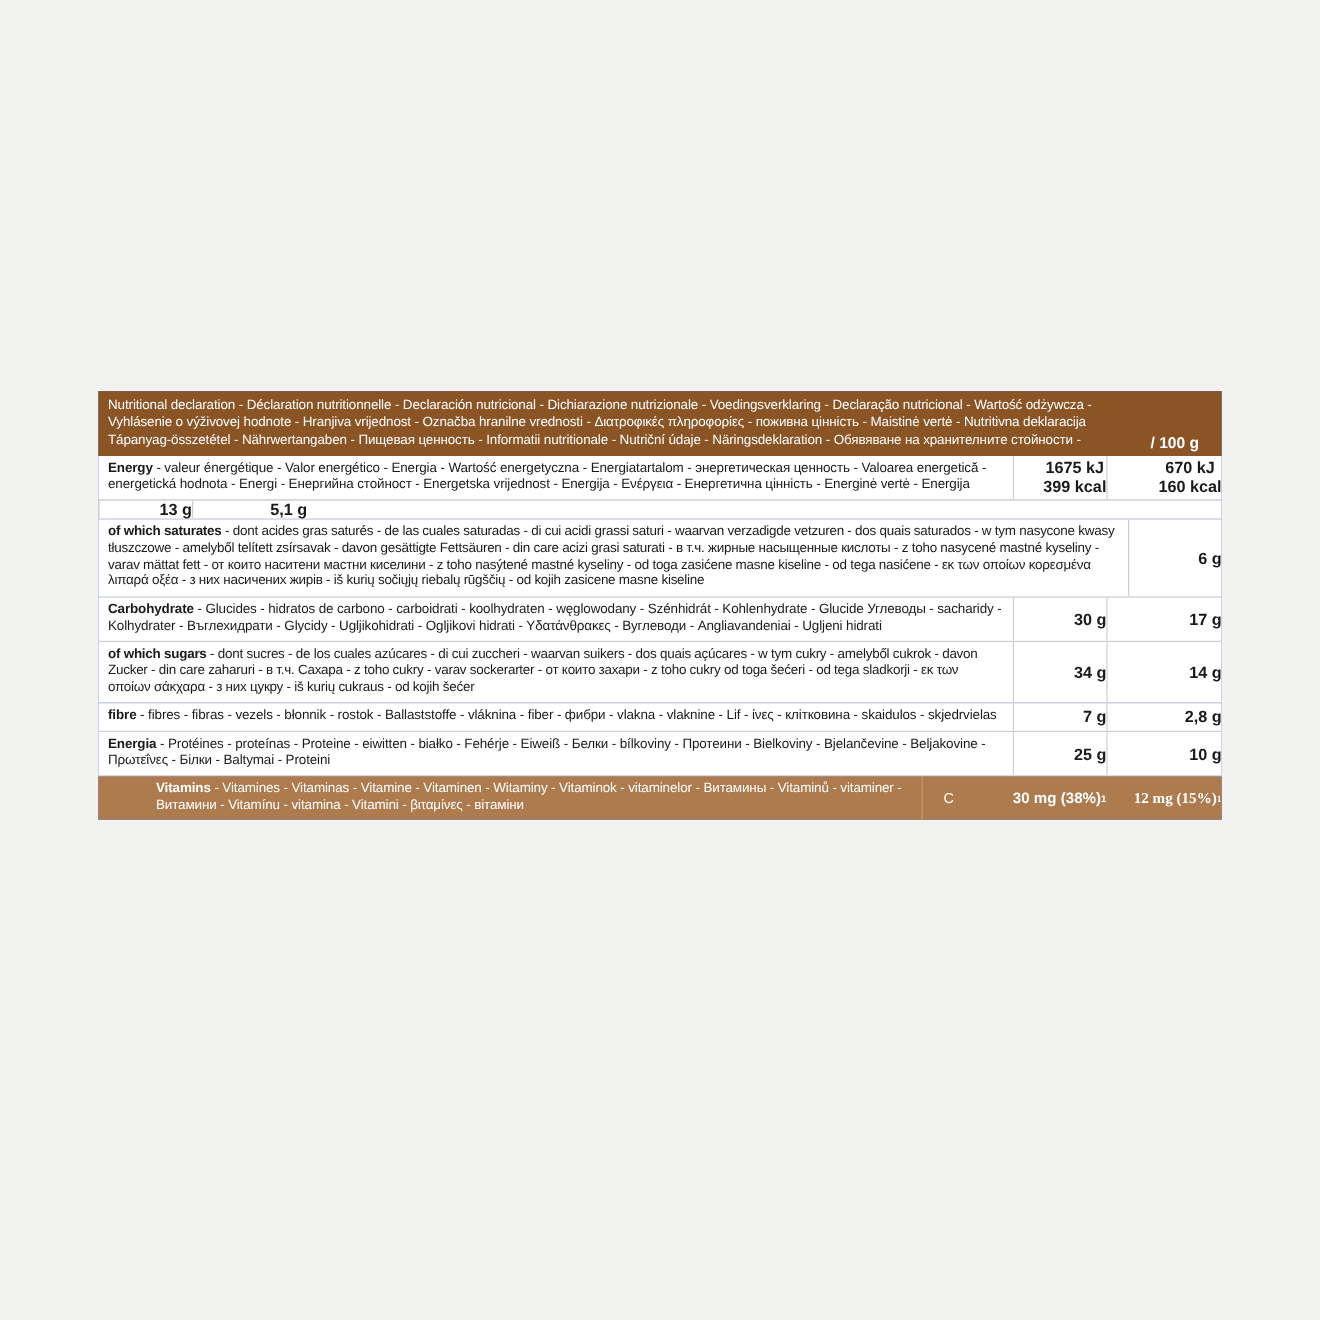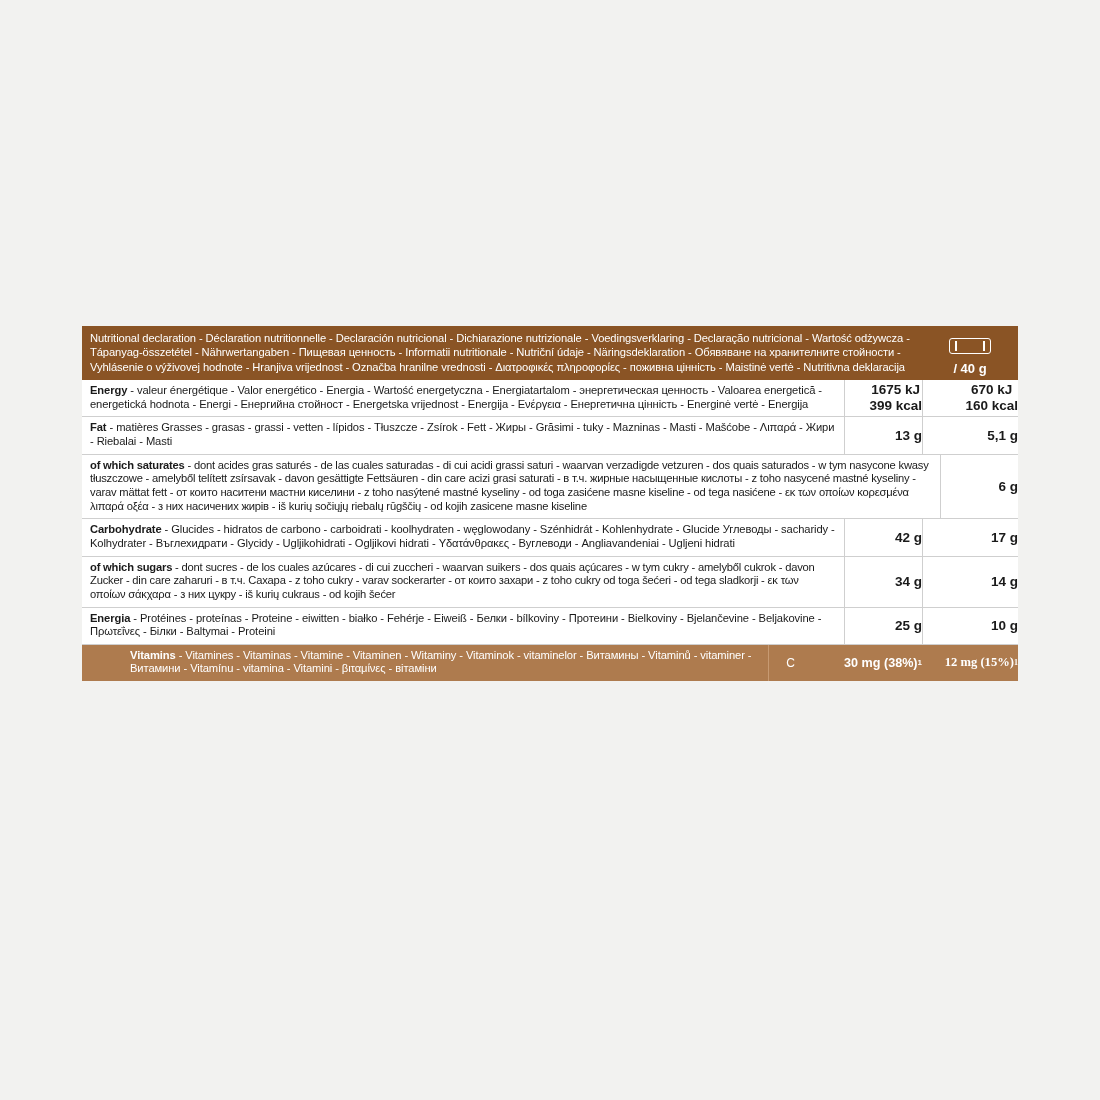--- a/index.html
+++ b/index.html
@@ -159,26 +159,25 @@
   .tight { letter-spacing: -0.2px; }
 </style>
 </head>
 <body>
 
 <div id="nutrition-panel">
 
   <div class="panel-header">
     <div class="hdr-text">
       <div>Nutritional declaration - Déclaration nutritionnelle - Declaración nutricional - Dichiarazione nutrizionale - Voedingsverklaring - Declaração nutricional - Wartość odżywcza -</div>
+      <div>Vyhlásenie o výživovej hodnote - Hranjiva vrijednost - Označba hranilne vrednosti - Διατροφικές πληροφορίες - поживна цінність - Maistinė vertė - Nutritivna deklaracija</div>
       <div>Tápanyag-összetétel - Nährwertangaben - Пищевая ценность - Informatii nutritionale - Nutriční údaje - Näringsdeklaration - Обявяване на хранителните стойности -</div>
-      <div>Vyhlásenie o výživovej hodnote - Hranjiva vrijednost - Označba hranilne vrednosti - Διατροφικές πληροφορίες - поживна цінність - Maistinė vertė - Nutritivna deklaracija</div>
-    </div>
-    <div class="hdr-col c2">
-      <div class="bar-icon"></div>
-      <div class="col-label">/ 40 g</div>
+    </div>
+    <div class="hdr-col c1">
+      <div class="col-label">/ 100 g</div>
     </div>
   </div>
 
   <div class="nut-row">
     <div class="label">
       <span class="inner"><b>Energy</b> - valeur énergétique - Valor energético - Energia - Wartość energetyczna - Energiatartalom - энергетическая ценность - Valoarea energetică - energetická hodnota - Energi - Енергийна стойност - Energetska vrijednost - Energija - Ενέργεια - Енергетична цінність - Energinė vertė - Energija</span>
     </div>
     <div class="val c1">
       <div class="stack">
         <div>1675 kJ</div>
@@ -187,50 +186,54 @@
     </div>
     <div class="val c2">
       <div class="stack">
         <div>670 kJ</div>
         <div>160 kcal</div>
       </div>
     </div>
   </div>
 
   <div class="nut-row">
-    <div class="label">
-      <span class="inner"><b>Fat</b> - matières Grasses - grasas - grassi - vetten - lípidos - Tłuszcze - Zsírok - Fett - Жиры - Grăsimi - tuky - Mazninas - Masti - Mašćobe - Λιπαρά - Жири - Riebalai - Masti</span>
-    </div>
     <div class="val c1">13 g</div>
     <div class="val c2">5,1 g</div>
   </div>
 
   <div class="nut-row">
     <div class="label">
       <span class="inner tight"><b>of which saturates</b> - dont acides gras saturés - de las cuales saturadas - di cui acidi grassi saturi - waarvan verzadigde vetzuren - dos quais saturados - w tym nasycone kwasy tłuszczowe - amelyből telített zsírsavak - davon gesättigte Fettsäuren - din care acizi grasi saturati - в т.ч. жирные насыщенные кислоты - z toho nasycené mastné kyseliny - varav mättat fett - от които наситени мастни киселини - z toho nasýtené mastné kyseliny - od toga zasićene masne kiseline - od tega nasićene - εκ των οποίων κορεσμένα λιπαρά οξέα - з них насичених жирів - iš kurių sočiųjų riebalų rūgščių - od kojih zasicene masne kiseline</span>
     </div>
     <div class="val c1">6 g</div>
   </div>
 
   <div class="nut-row">
     <div class="label">
       <span class="inner"><b>Carbohydrate</b> - Glucides - hidratos de carbono - carboidrati - koolhydraten - węglowodany - Szénhidrát - Kohlenhydrate - Glucide Углеводы - sacharidy - Kolhydrater - Въглехидрати - Glycidy - Ugljikohidrati - Ogljikovi hidrati - Υδατάνθρακες - Вуглеводи - Angliavandeniai - Ugljeni hidrati</span>
     </div>
-    <div class="val c1">42 g</div>
+    <div class="val c1">30 g</div>
     <div class="val c2">17 g</div>
   </div>
 
   <div class="nut-row">
     <div class="label">
       <span class="inner tight"><b>of which sugars</b> - dont sucres - de los cuales azúcares - di cui zuccheri - waarvan suikers - dos quais açúcares - w tym cukry - amelyből cukrok - davon Zucker - din care zaharuri - в т.ч. Сахара - z toho cukry - varav sockerarter - от които захари - z toho cukry od toga šećeri - od tega sladkorji - εκ των οποίων σάκχαρα - з них цукру - iš kurių cukraus - od kojih šećer</span>
     </div>
     <div class="val c1">34 g</div>
     <div class="val c2">14 g</div>
   </div>
 
+  <div class="nut-row">
+    <div class="label">
+      <span class="inner"><b>fibre</b> - fibres - fibras - vezels - błonnik - rostok - Ballaststoffe - vláknina - fiber - фибри - vlakna - vlaknine - Lif - ίνες - клітковина - skaidulos - skjedrvielas</span>
+    </div>
+    <div class="val c1">7 g</div>
+    <div class="val c2">2,8 g</div>
+  </div>
 
   <div class="nut-row">
     <div class="label">
       <span class="inner"><b>Energia</b> - Protéines - proteínas - Proteine - eiwitten - białko - Fehérje - Eiweiß - Белки - bílkoviny - Протеини - Bielkoviny - Bjelančevine - Beljakovine - Πρωτεΐνες - Білки - Baltymai - Proteini</span>
     </div>
     <div class="val c1">25 g</div>
     <div class="val c2">10 g</div>
   </div>
 
 

